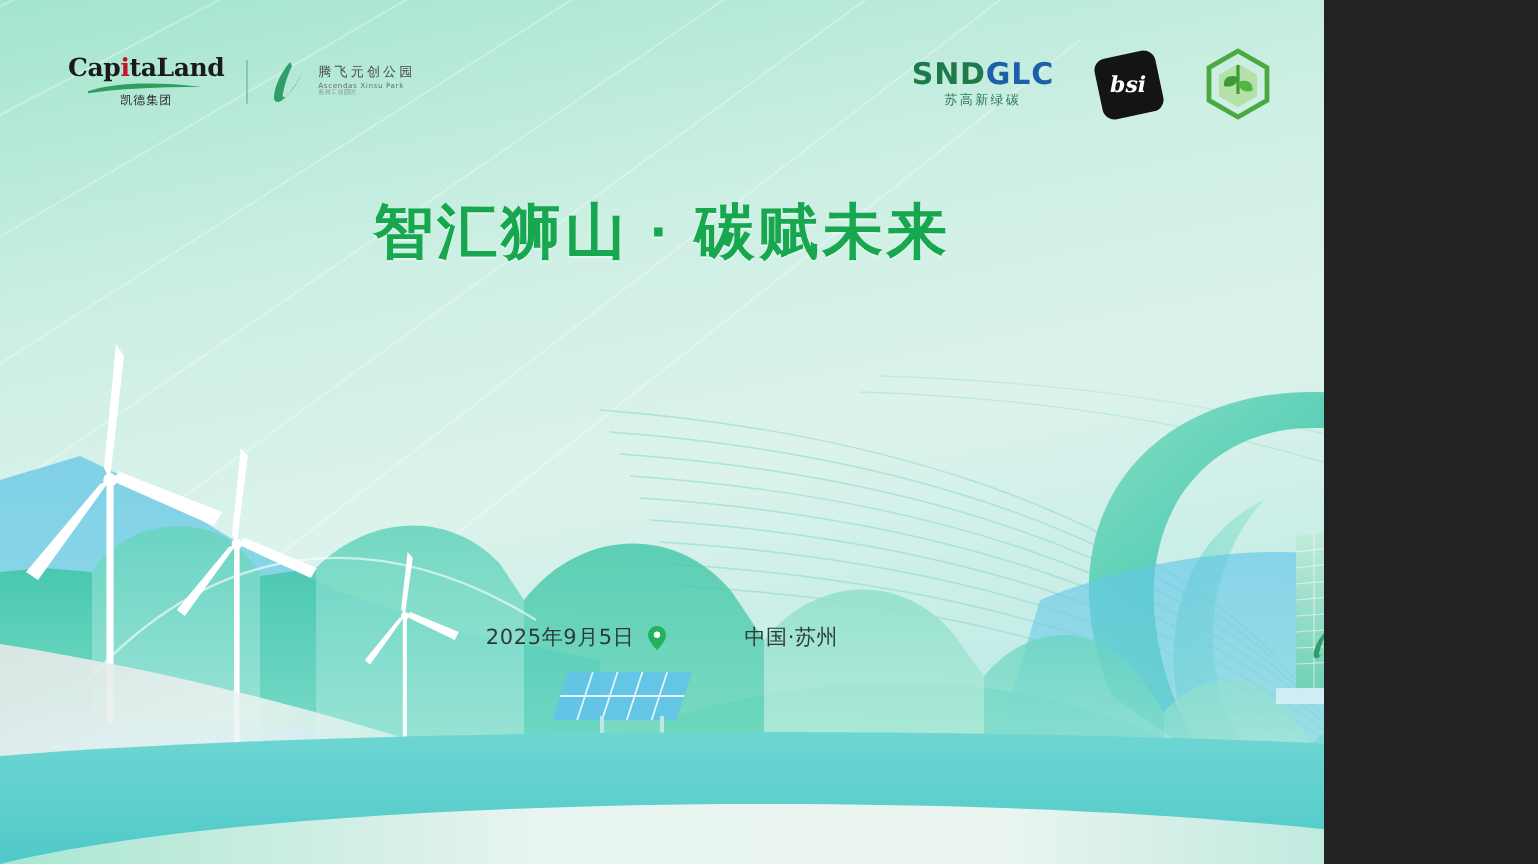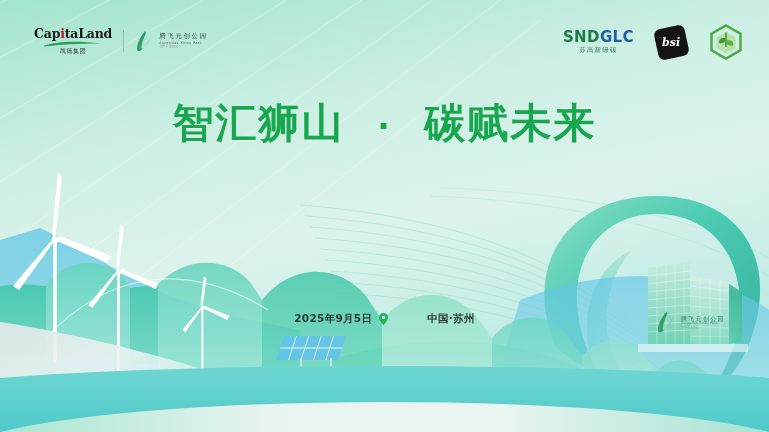--- a/index.html
+++ b/index.html
@@ -1,19 +1,19 @@
 <!DOCTYPE html>
 <html><head>
 <meta charset="utf-8">
 <style>
   html,body{margin:0;padding:0;background:#222;}
   *{box-sizing:border-box;}
   .stage{
     position:relative;
-    width:769px;height:432px;
+    width:662px;height:432px;
     overflow:hidden;
     font-family:"DejaVu Sans","Liberation Sans",sans-serif;
     background:linear-gradient(165deg,#a5e6cf 0%,#b8ead8 18%,#cdf0e4 40%,#d9f2e9 58%,#cfeee6 72%,#b6e7e2 85%,#8fdcdc 100%);
   }
   .layer{position:absolute;top:0;left:0;width:769px;height:432px;}
   .layer svg{display:block;width:769px;height:432px;}
 
   
   .logo-bar-left{position:absolute;left:34px;top:28px;display:flex;align-items:center;gap:11px;}
   .capitaland{display:flex;flex-direction:column;align-items:center;line-height:1;}
@@ -35,33 +35,33 @@
   .snd-word .blue{color:#1d5fa8;}
   .snd-cn{font-size:6.5px;color:#2a7a52;letter-spacing:1.2px;margin-top:2px;}
   .bsi{width:31px;height:31px;background:#141414;border-radius:6px;transform:rotate(-12deg);
        display:flex;align-items:center;justify-content:center;}
   .bsi span{color:#fff;font-size:11px;font-weight:700;font-style:italic;transform:rotate(12deg);font-family:"DejaVu Serif","Liberation Serif",serif;}
   .hexlogo{width:34px;height:36px;}
 
   
   .title{
     position:absolute;left:0;right:0;top:96px;text-align:center;
-    font-size:41px;font-weight:900;color:#17a74f;letter-spacing:2px;
+    font-size:30px;font-weight:900;color:#17a74f;letter-spacing:2px;
     text-shadow:0 1px 0 rgba(255,255,255,.45);
-    font-family:Liberation Mono, monospace;white-space:nowrap;
+    font-family:Liberation Sans, sans-serif;white-space:nowrap;
   }
   .subtitle{
     position:absolute;left:0;right:0;top:166px;text-align:center;
     font-size:25px;font-weight:800;color:#1daa58;letter-spacing:.6px;
     font-family:"DejaVu Sans","Liberation Sans",sans-serif;white-space:nowrap;
   }
   .meta{
     position:absolute;left:0;right:0;top:312px;text-align:center;
     display:flex;align-items:center;justify-content:center;gap:7px;
-    font-size:10.5px;color:#2d3b38;font-weight:700;letter-spacing:.3px;
+    font-size:10.5px;color:#2d3b38;font-weight:400;letter-spacing:.3px;
   }
   .pin{width:9px;height:12px;}
   .meta .place{color:#2d3b38;margin-left:32px;}
 
   
   .blogo{position:absolute;left:655px;top:310px;display:flex;align-items:center;gap:3px;}
   .blogo .a{width:23px;height:24px;}
   .blogo .t{display:flex;flex-direction:column;line-height:1.2;}
   .blogo .cn{font-size:6px;color:#2f7d63;letter-spacing:1.3px;}
   .blogo .en{font-size:3.2px;color:#4f8f7c;letter-spacing:.2px;}

